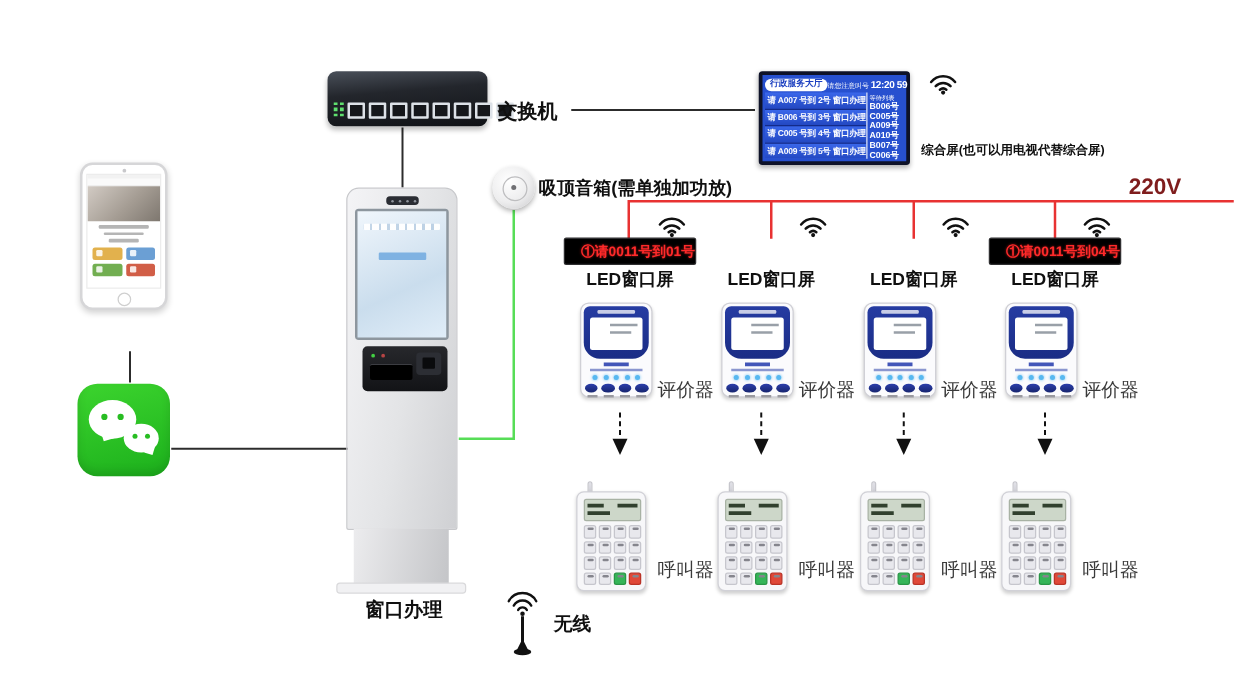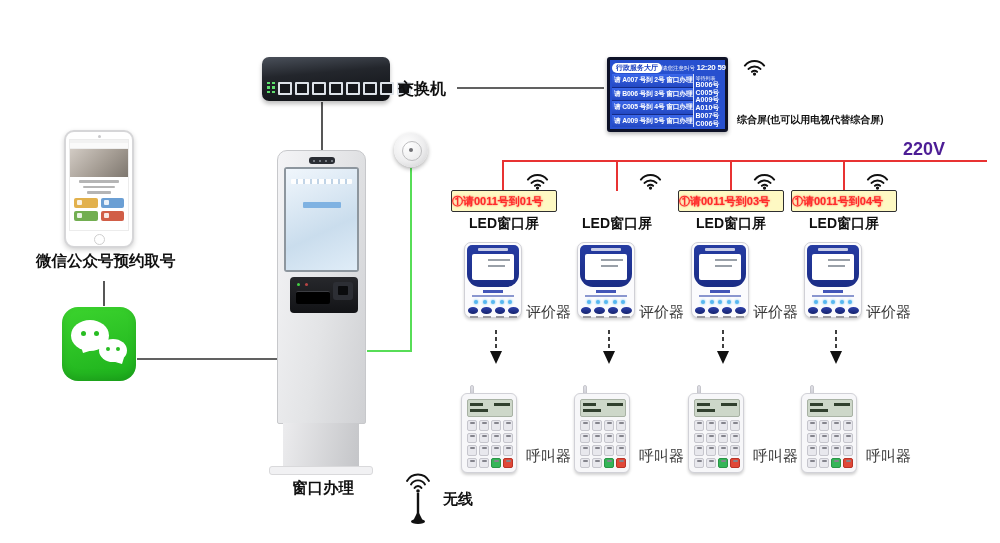--- a/index.html
+++ b/index.html
@@ -91,22 +91,22 @@
   .tv-rows{flex:1;display:flex;flex-direction:column;}
   .tv-row{flex:1;display:flex;align-items:center;padding-left:2px;color:#fff;font-weight:bold;font-size:6.8px;
       letter-spacing:-0.2px;white-space:nowrap;border-top:1px solid rgba(8,18,90,.55);
       background:linear-gradient(#3a67ea 0%,#2348c2 100%);}
   .tv-wait{width:33px;border-left:1px solid rgba(255,255,255,.85);padding:1px 0 0 2px;color:#fff;box-sizing:border-box;}
   .tv-wt{font-size:5px;white-space:nowrap;}
   .tv-we{font-size:7px;font-weight:bold;line-height:7.7px;white-space:nowrap;}
 
   
   .station{position:absolute;top:168px;width:114px;height:346px;z-index:2;}
-  .led{position:absolute;left:1px;top:22px;width:106px;height:22px;background:#fef9c3;border:1px solid #2e2e30;
-       border-radius:2px;display:flex;align-items:center;justify-content:flex-start;box-sizing:border-box;}
+  .led{position:absolute;left:1px;top:22px;width:106px;height:22px;background:#000000;border:1px solid #2e2e30;
+       border-radius:2px;display:flex;align-items:center;justify-content:flex-end;box-sizing:border-box;}
   .led span{color:#ff2a2a;font-size:11px;font-weight:bold;white-space:nowrap;text-shadow:0 0 2px rgba(255,40,40,.7);}
   .ledlbl{position:absolute;left:1px;top:47px;width:106px;text-align:center;font-size:14px;font-weight:bold;color:#101010;white-space:nowrap;}
   .devlbl{position:absolute;font-size:15px;color:#3a3a3a;font-weight:500;white-space:nowrap;}
 
   
   .eval{position:absolute;left:14px;top:74px;width:58px;height:76px;background:#fbfbfd;border:1px solid #d0d0d6;
         border-radius:7px;box-shadow:0 2px 3px rgba(0,0,0,.18);box-sizing:border-box;}
   .eval .top{position:absolute;left:2px;top:2px;right:2px;height:42px;border-radius:5px 5px 13px 13px;
         background:linear-gradient(#263ca2,#1a2c85);}
   .eval .hdr{width:30px;height:3px;background:rgba(255,255,255,.75);margin:3px auto 3px;border-radius:1px;}
@@ -135,21 +135,21 @@
   .caller .lcd i:nth-child(1){left:2px;top:3px;width:13px;}
   .caller .lcd i:nth-child(2){right:2px;top:3px;width:16px;}
   .caller .lcd i:nth-child(3){left:2px;top:9px;width:18px;}
   .caller .keypad{position:absolute;left:5px;top:26px;width:46px;height:48px;display:grid;
         grid-template-columns:repeat(4,1fr);grid-auto-rows:1fr;gap:2px;}
   .caller .keypad i{background:#e8e8ed;border:1px solid #c6c6cd;border-radius:2px;position:relative;display:block;}
   .caller .keypad i::before{content:"";position:absolute;left:1.5px;top:1px;width:5px;height:2px;background:#85858d;border-radius:1px;}
   .caller .keypad i:nth-child(15){background:#35b558;border-color:#2a9546;}
   .caller .keypad i:nth-child(16){background:#e04838;border-color:#b93327;}
 
-  .power{left:903px;top:139px;font-size:18px;color:#4c1d95;}
+  .power{left:903px;top:139px;font-size:18px;color:#7f1d1d;}
 </style>
 </head>
 <body>
 
 <div class="canvas">
 
   <svg class="wires" width="1000" height="543" viewBox="0 0 1000 543">
     <path d="M322,102 V150" stroke="#2c2c2c" stroke-width="1.6" fill="none"></path>
     <path d="M457,88 H604" stroke="#2c2c2c" stroke-width="1.6" fill="none"></path>
     <path d="M104,281 V306" stroke="#2c2c2c" stroke-width="1.6" fill="none"></path>
@@ -204,21 +204,20 @@
       <div class="tl w3"></div>
       <div class="apps">
           <i></i>
           <i></i>
           <i></i>
           <i></i>
         </div>
     </div>
     <div class="home"></div>
   </div>
-  <div class="lbl" style="left:36px;top:251px;font-size:15.5px;">微信公众号预约取号</div>
 
   <div class="dev wechat">
     <div class="b1"></div>
     <div class="t1"></div>
     <div class="b2"></div>
     <div class="t2"></div>
   </div>
 
   <div class="dev kbody"></div>
   <div class="kspk"></div>
@@ -230,20 +229,21 @@
   </div>
   <div class="kpanel">
     <div class="kslot"></div>
     <div class="kscan"></div>
   </div>
   <div class="dev kstand"></div>
   <div class="dev kbase"></div>
   <div class="lbl" style="left:292px;top:478px;font-size:15.5px;">窗口办理</div>
 
   <div class="dev cspk"></div>
+  <div class="lbl" style="left:431px;top:141px;font-size:14.5px;">吸顶音箱(需单独加功放)</div>
 
   <div class="dev tv">
     <div class="tv-hdr">
       <span class="tv-hall">行政服务大厅</span>
       <span class="tv-notice"><span>请您注意叫号</span> <b>12:20 59</b></span>
     </div>
     <div class="tv-bd">
       <div class="tv-rows">
         <div class="tv-row" style="border-top:none;">请 A007 号到 2号 窗口办理</div>
         <div class="tv-row">请 B006 号到 3号 窗口办理</div>
@@ -425,23 +425,20 @@
 
   <div class="station" style="left:677px;">
     <svg class="wifi" style="left:76px;top:4px;" width="23" height="18" viewBox="0 0 24 18">
         <g stroke="#111" stroke-width="2.1" fill="none" stroke-linecap="round">
           <path d="M2,7.5 A13,13 0 0 1 22,7.5"></path>
           <path d="M5.8,11 A8.6,8.6 0 0 1 18.2,11"></path>
           <path d="M9.3,14 A4.2,4.2 0 0 1 14.7,14"></path>
         </g>
         <circle cx="12" cy="16.4" r="1.7" fill="#111"></circle>
       </svg>
-    <div class="led">
-        <span>①请0011号到03号</span>
-      </div>
     <div class="ledlbl">LED窗口屏</div>
     <div class="eval">
       <div class="top">
         <div class="hdr"></div>
         <div class="card">
             <i></i>
             <i></i>
             <i></i>
           </div>
       </div>

